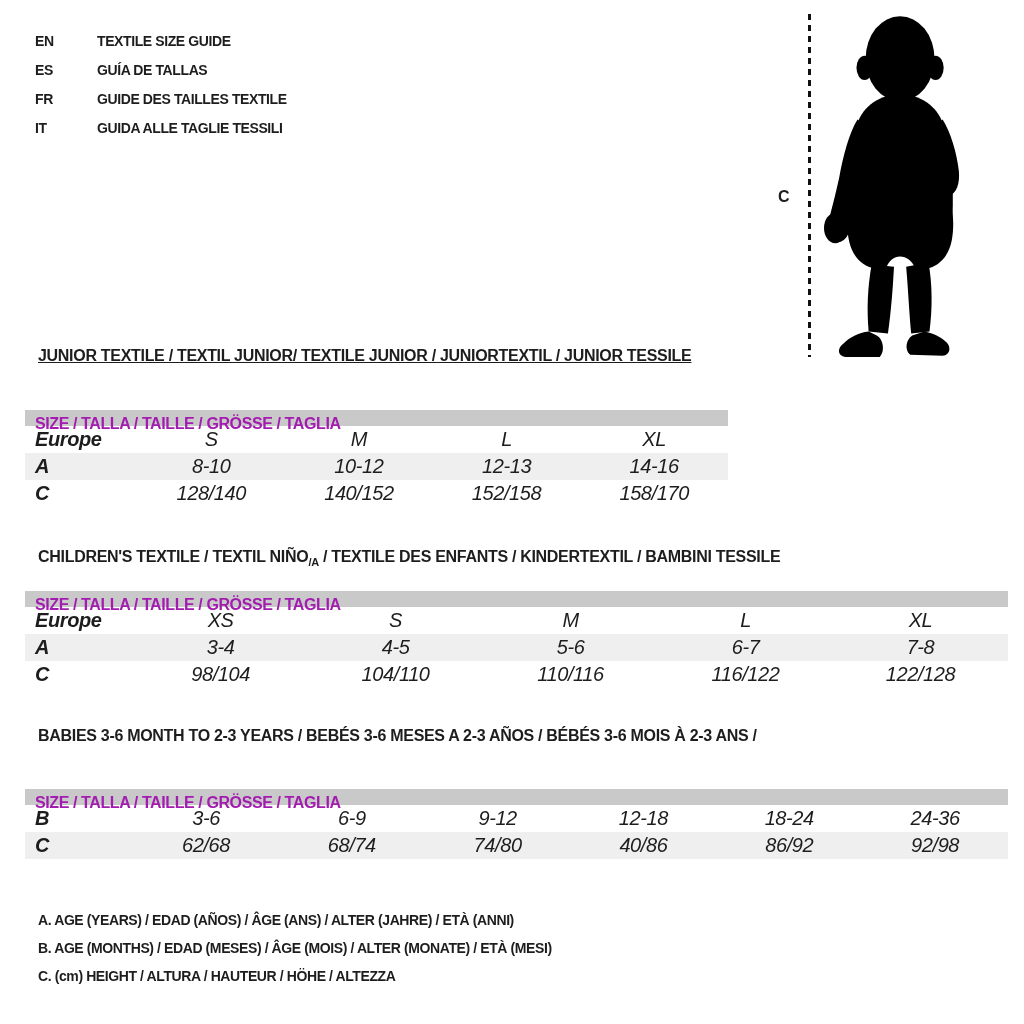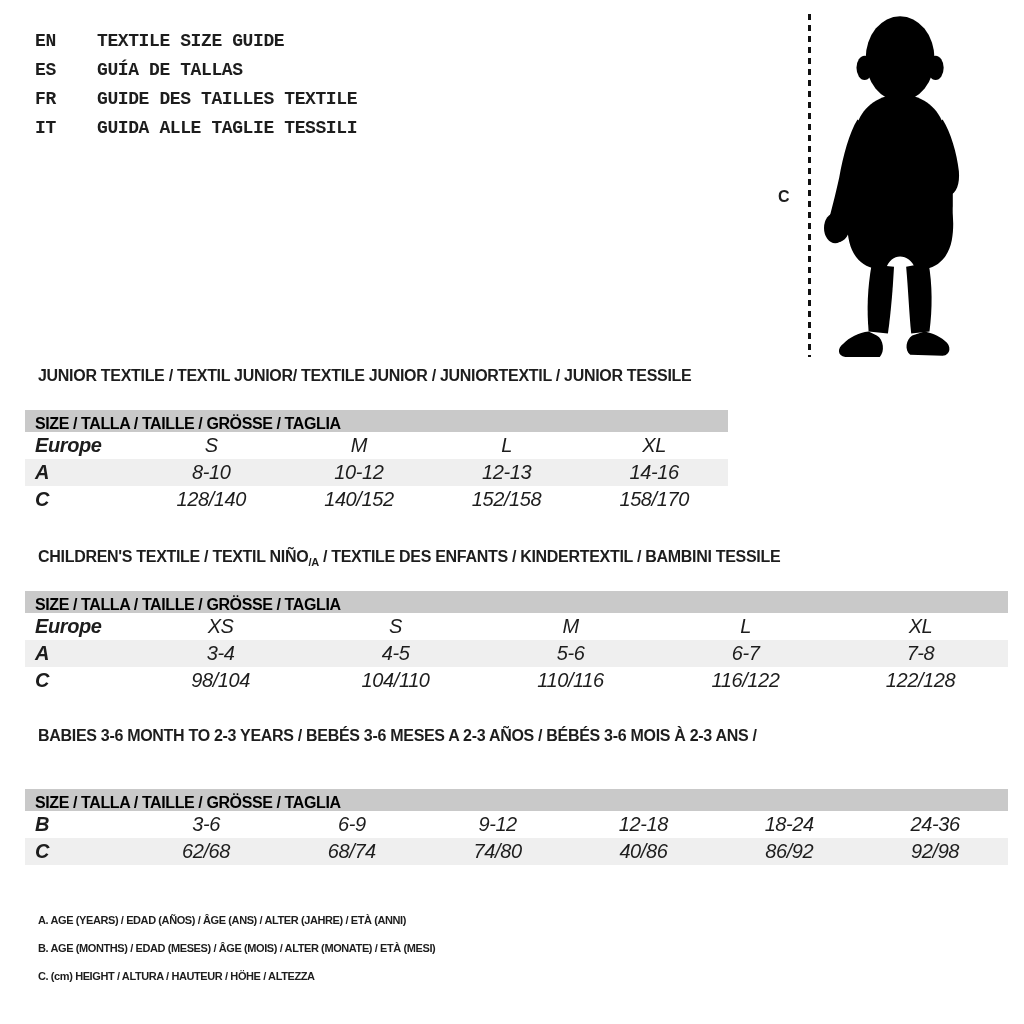--- a/index.html
+++ b/index.html
@@ -3,48 +3,48 @@
 <meta charset="utf-8">
 <style>
   html,body{margin:0;padding:0;background:#ffffff;}
   .canvas{
     position:relative;width:1024px;height:1024px;background:#ffffff;overflow:hidden;
     font-family:"Liberation Sans","DejaVu Sans",sans-serif;color:#1d1d1d;
     letter-spacing:-0.4px;
   }
   
   .lang-block{position:absolute;left:35px;top:26px;}
-  .lang-row{display:flex;height:29px;align-items:center;font-weight:bold;font-size:18px;font-family:Liberation Mono, monospace;}
+  .lang-row{display:flex;height:29px;align-items:center;font-weight:bold;font-size:14px;}
   .lang-code{width:62px;}
   
   .figure-area{position:absolute;left:770px;top:10px;width:210px;height:352px;}
   .dashed-line{
     position:absolute;left:38px;top:4px;width:3px;height:343px;
     background:repeating-linear-gradient(to bottom,#111 0 6px,transparent 6px 11px);
   }
   .height-label{position:absolute;left:8px;top:178px;font-weight:bold;font-size:16px;}
   .toddler{position:absolute;left:53px;top:3px;}
   
   .section-heading{
     position:absolute;left:38px;font-weight:bold;font-size:16px;letter-spacing:-0.3px;
     line-height:28px;white-space:nowrap;
   }
   .sub-a{font-size:11px;vertical-align:-4px;}
   
   .size-table{position:absolute;left:25px;}
   .band{
-    height:22px;line-height:27px;background:#c9c9c9;color:#000000;
+    height:16px;line-height:27px;background:#c9c9c9;color:#a21caf;
     font-weight:bold;font-size:16px;padding-left:10px;box-sizing:border-box;
   }
   table{border-collapse:collapse;table-layout:fixed;width:100%;}
   td,th{font-size:20px;height:27px;padding:0;text-align:center;font-weight:normal;white-space:nowrap;font-style:italic;}
   th.row-label{text-align:left;padding-left:10px;font-weight:bold;}
   tr.shaded{background:#efefef;}
   
-  .legend{position:absolute;left:38px;top:906px;font-weight:bold;font-size:11px;line-height:28px;}
+  .legend{position:absolute;left:38px;top:906px;font-weight:bold;font-size:14px;line-height:28px;}
 </style>
 </head>
 <body>
 
 <div class="canvas">
 
   <div class="lang-block">
     <div class="lang-row">
       <span class="lang-code">EN</span>
       <span>TEXTILE SIZE GUIDE</span>
@@ -78,21 +78,21 @@
         <ellipse cx="112" cy="170" rx="12" ry="15"></ellipse>
         <path d="M30,172 C24,190 22,210 26,226 C30,242 40,250 52,252 L62,252 C65,244 70,240 76,240 C82,240 88,244 91,252 L102,252 C114,250 124,240 127,224 C130,208 128,188 123,172 Z"></path>
         <path d="M48,248 C44,270 43,292 45,314 L64,316 C67,295 69,270 70,250 Z"></path>
         <path d="M82,250 C84,272 85,296 87,316 L105,314 C108,292 108,268 104,246 Z"></path>
         <path d="M20,326 C14,330 14,338 22,339 L56,339 C61,334 60,322 53,318 L45,314 C35,315 26,320 20,326 Z"></path>
         <path d="M88,318 C82,322 80,332 86,337 L118,338 C126,337 127,328 120,323 C114,318 106,315 100,314 Z"></path>
       </g>
     </svg>
   </div>
 
-  <div class="section-heading" style="top:362px;">JUNIOR TEXTILE / TEXTIL JUNIOR/ TEXTILE JUNIOR / JUNIORTEXTIL / JUNIOR TESSILE</div>
+  <div class="section-heading" style="top:342px;text-decoration:underline;">JUNIOR TEXTILE / TEXTIL JUNIOR/ TEXTILE JUNIOR / JUNIORTEXTIL / JUNIOR TESSILE</div>
 
   <div class="size-table" style="top:410px;width:703px;">
     <div class="band">SIZE / TALLA / TAILLE / GRÖSSE / TAGLIA</div>
     <table>
       <colgroup>
           <col style="width:16%">
           <col style="width:21%">
           <col style="width:21%">
           <col style="width:21%">
           <col style="width:21%">

